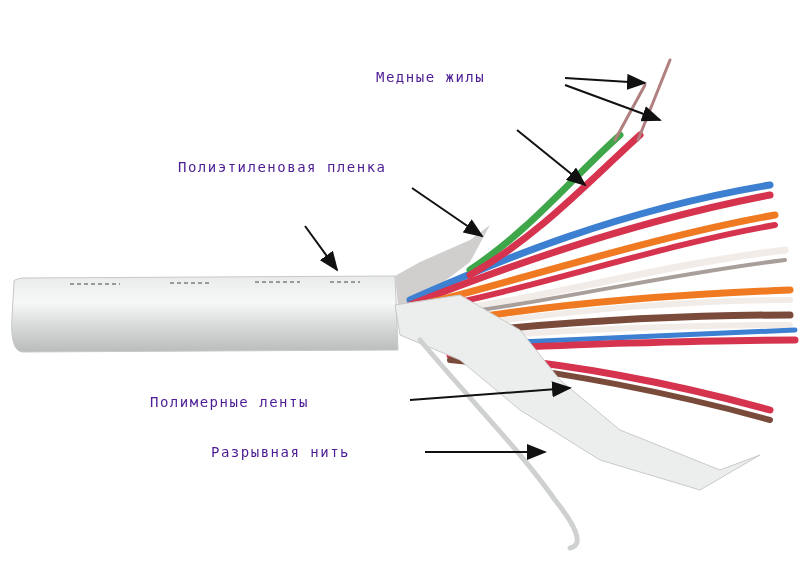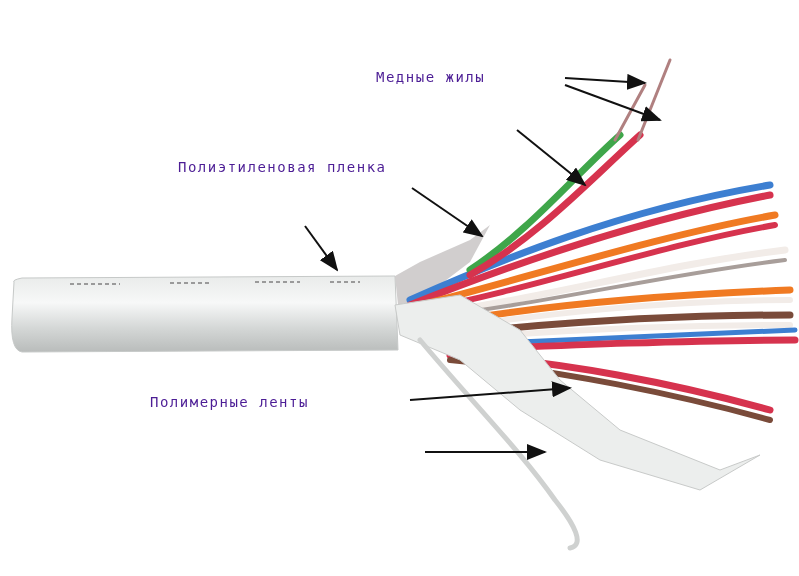--- a/index.html
+++ b/index.html
@@ -67,13 +67,14 @@
       <line x1="412" y1="188" x2="482" y2="236"></line>
       <line x1="305" y1="226" x2="337" y2="270"></line>
       <line x1="410" y1="400" x2="570" y2="388"></line>
       <line x1="425" y1="452" x2="545" y2="452"></line>
     </g>
   </svg>
 
   <div class="label" style="left:376px; top:68px;">Медные жилы</div>
   <div class="label" style="left:146px; top:158px;margin-left:32px;">Полиэтиленовая пленка</div>
   <div class="label" style="left:150px; top:393px;">Полимерные ленты</div>
+  <div class="label" style="left:211px; top:443px;">Разрывная нить</div>
 </div>
 
 </body></html>

